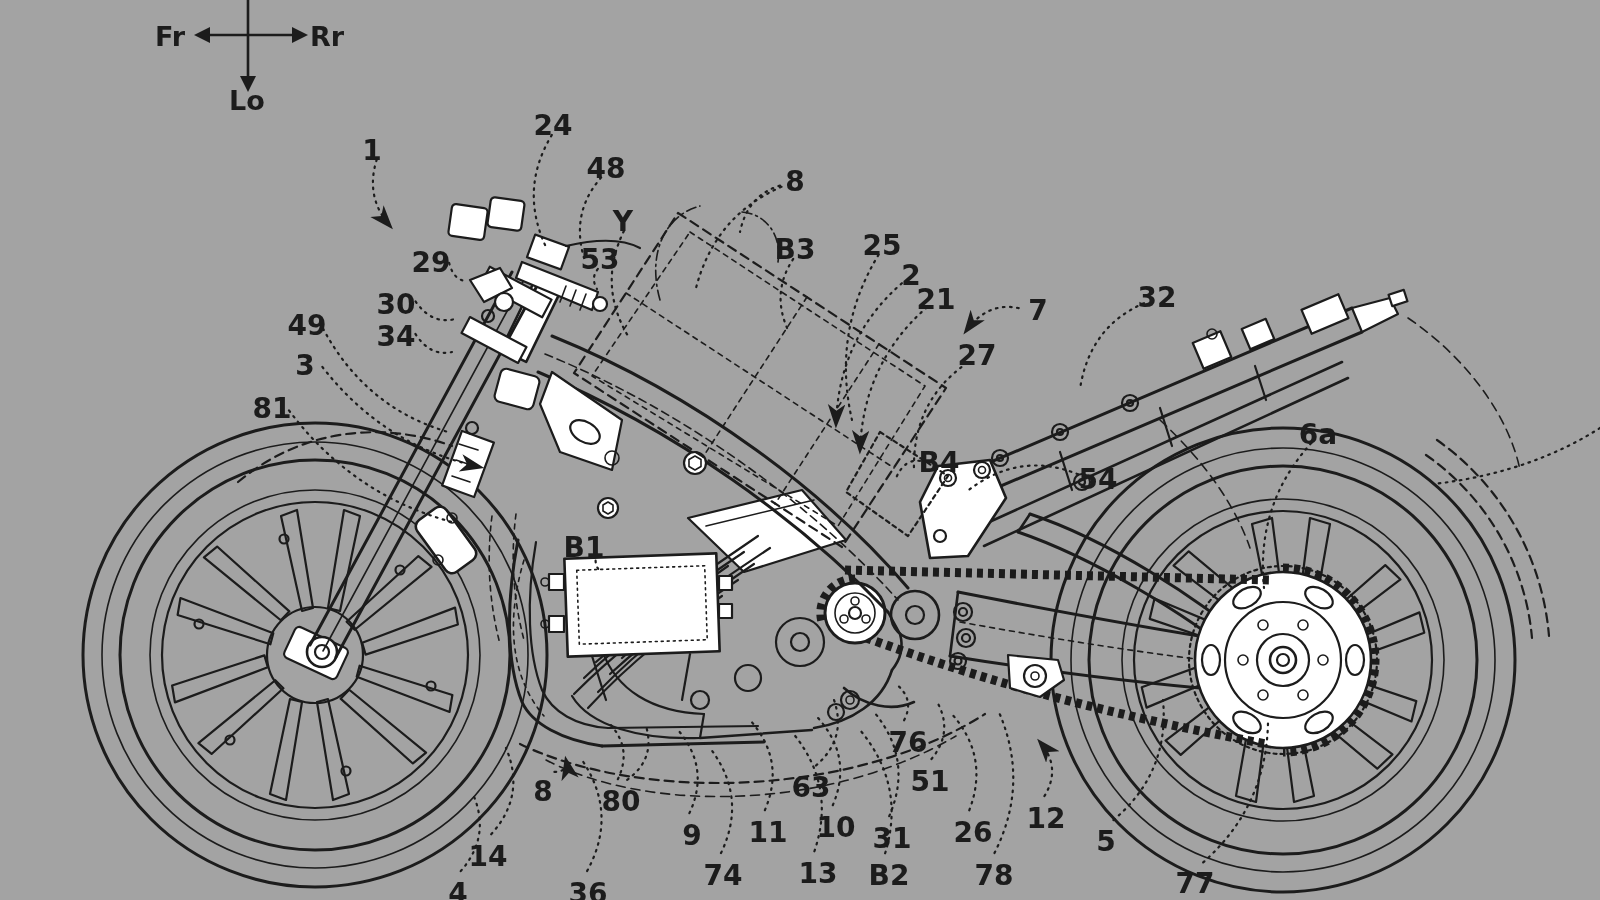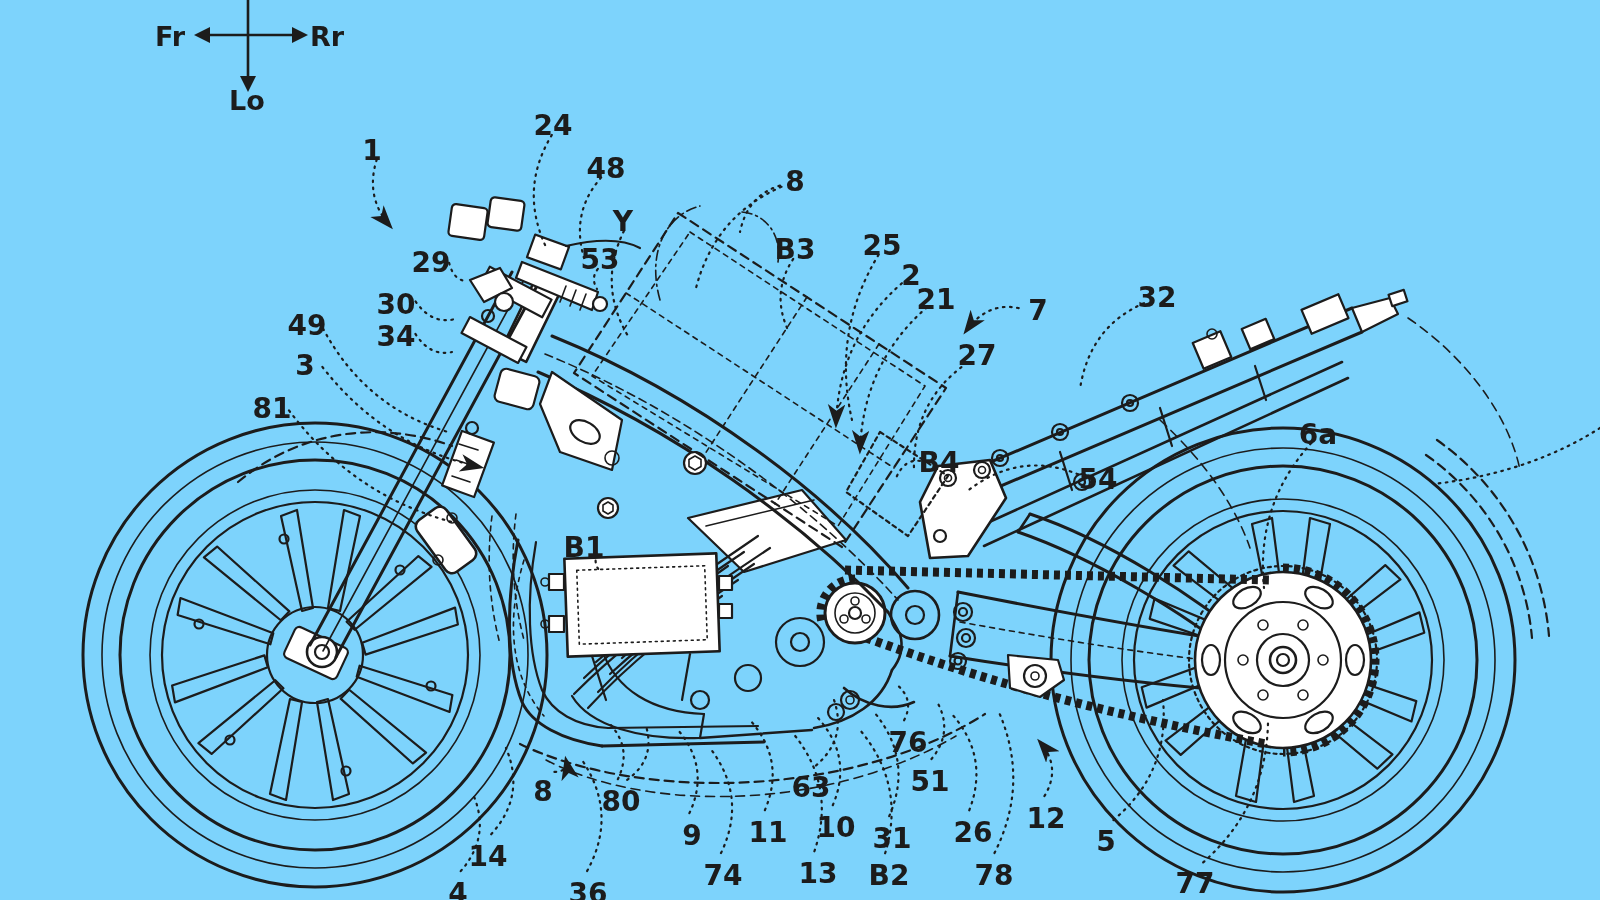--- a/index.html
+++ b/index.html
@@ -1,16 +1,16 @@
 <!DOCTYPE html>
 <html><head>
 <meta charset="utf-8">
 <style>
   html,body{margin:0;padding:0;background:#fff;}
-  .stage{position:relative;width:1600px;height:900px;background:#7dd3fc;overflow:hidden;
+  .stage{position:relative;width:1600px;height:900px;background:#a3a3a3;overflow:hidden;
          font-family:"DejaVu Sans", sans-serif;}
   svg{position:absolute;left:0;top:0;}
   .ln{fill:none;stroke:#1c1c1c;stroke-linecap:round;stroke-linejoin:round;}
   .wf{fill:#ffffff;stroke:#1c1c1c;stroke-linejoin:round;}
   .s1{stroke-width:1.6;} .s2{stroke-width:2.2;} .s25{stroke-width:2.6;} .s3{stroke-width:3;}
   .dash{stroke-dasharray:9 6;} .dash2{stroke-dasharray:5 5;} .dashdot{stroke-dasharray:10 4 2 4;}
   .chain{fill:none;stroke:#1c1c1c;stroke-width:9;stroke-dasharray:6 5;stroke-linecap:butt;}
   .leader{fill:none;stroke:#1c1c1c;stroke-width:2.2;stroke-dasharray:1.6 5.5;stroke-linecap:round;}
   .ref{font:600 28px "DejaVu Sans", sans-serif;fill:#1c1c1c;}
   .axis{font:700 27px "DejaVu Sans", sans-serif;fill:#1c1c1c;}

